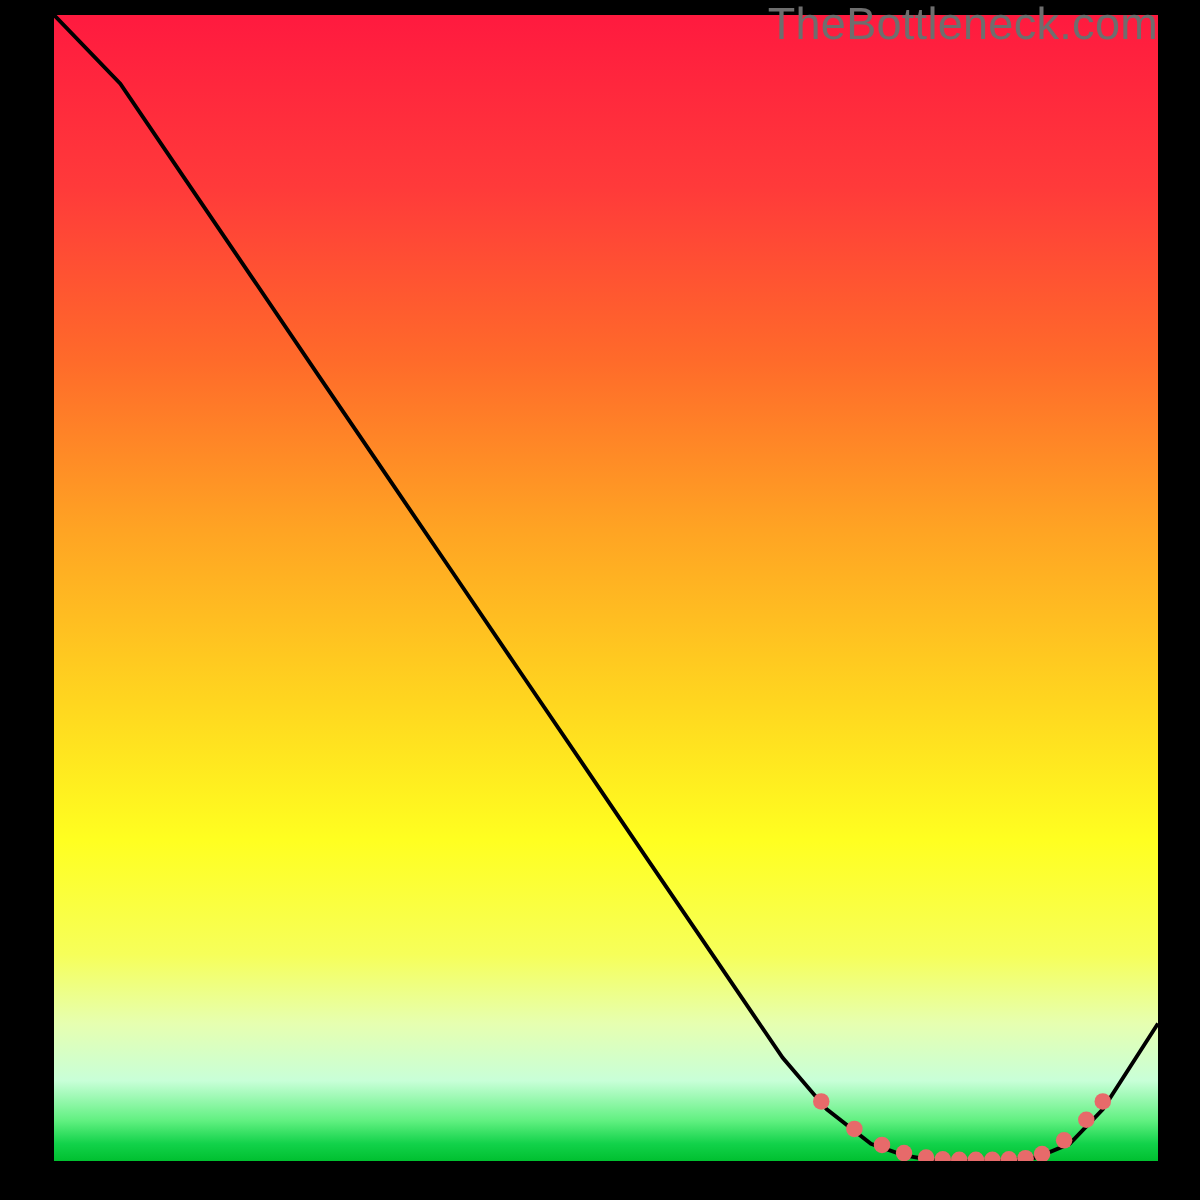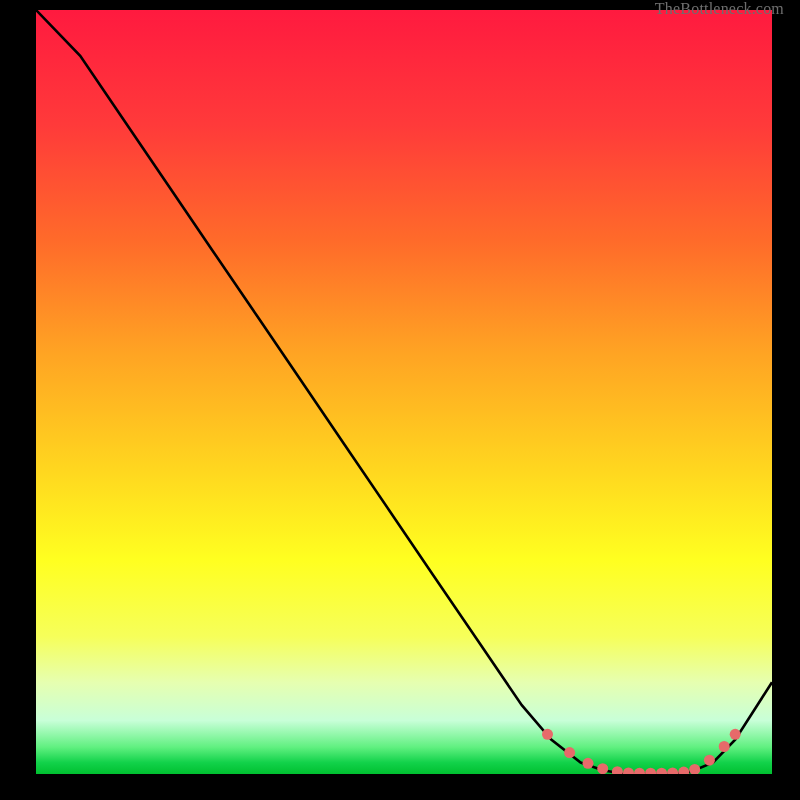--- a/index.html
+++ b/index.html
@@ -21,23 +21,23 @@
   .plot {
     position: absolute;
     left: 0;
     top: 0;
     width: 736px;
     height: 764px;
   }
   .watermark {
     position: absolute;
     top: 0;
-    right: 16px;
-    font-family: Liberation Serif, serif;
-    font-size: 16px;
+    right: 28px;
+    font-family: Liberation Sans, sans-serif;
+    font-size: 30px;
     color: #6e6e6e;
     letter-spacing: 0.2px;
   }
 </style>
 </head>
 <body>
 
 <div class="frame">
   <svg class="plot" viewBox="0 0 736 764">
     <defs>

